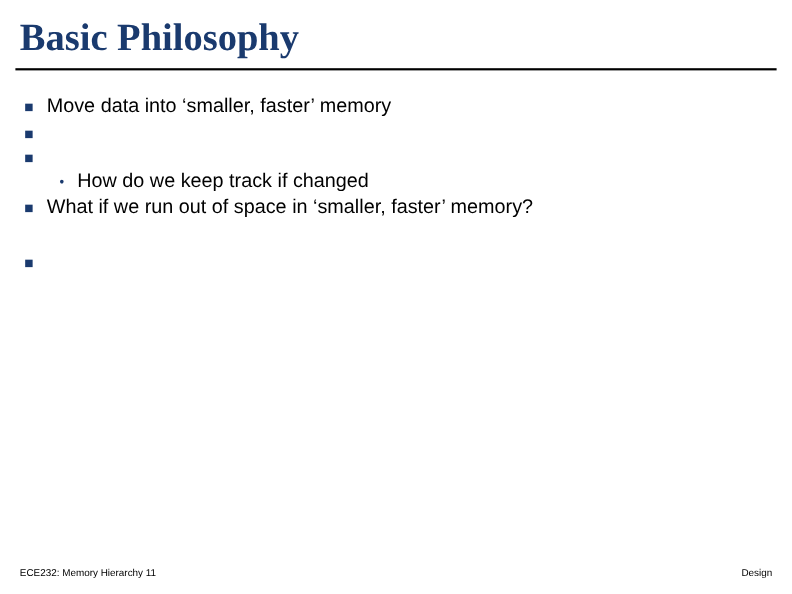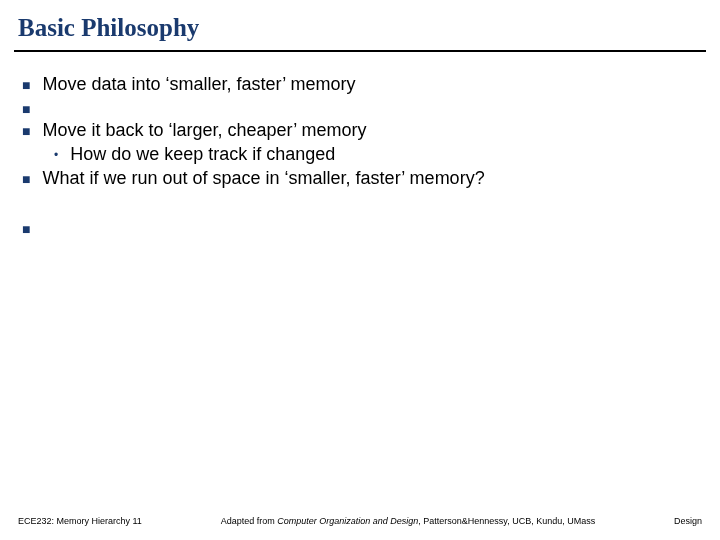--- a/index.html
+++ b/index.html
@@ -12,21 +12,21 @@
       height: 540px;
       background: #ffffff;
       font-family: Verdana, Geneva, sans-serif;
       position: relative;
       overflow: hidden;
     }
     .slide-title {
       font-family: Georgia, 'Times New Roman', serif;
       font-weight: bold;
       color: #1a3a6e;
-      font-size: 25px;
+      font-size: 35px;
       padding: 14px 0 8px 18px;
     }
     .title-underline {
       border-bottom: 2px solid #000000;
       margin: 0 14px 0 14px;
     }
     .content {
       padding: 22px 0 0 22px;
     }
     .bullet-list {
@@ -104,21 +104,20 @@
   <ul class="bullet-list">
     <li class="bullet-item">
       <span class="bullet-marker">■</span>
       <span>Move data into ‘smaller, faster’ memory</span>
     </li>
     <li class="bullet-item">
       <span class="bullet-marker">■</span>
     </li>
     <li class="bullet-item">
       <span class="bullet-marker">■</span>
-      <span>Move it back to ‘larger, cheaper’ memory</span>
     </li>
     <ul class="sub-bullet-list">
       <li class="sub-bullet-item">
         <span class="sub-bullet-marker">•</span>
         <span>How do we keep track if changed</span>
       </li>
     </ul>
     <li class="bullet-item">
       <span class="bullet-marker">■</span>
       <span>What if we run out of space in ‘smaller, faster’ memory?</span>
@@ -129,17 +128,14 @@
 
   <ul class="bullet-list">
     <li class="bullet-item">
       <span class="bullet-marker">■</span>
     </li>
   </ul>
 </div>
 
 <div class="footer">
   <div class="footer-left">ECE232: Memory Hierarchy 11</div>
-  <div class="footer-center">
-    <span>Adapted from </span><span class="italic">Computer Organization and Design</span><span>, Patterson&amp;Hennessy, UCB, Kundu, UMass</span>
-  </div>
   <div class="footer-right">Design</div>
 </div>
 
 </body></html>

